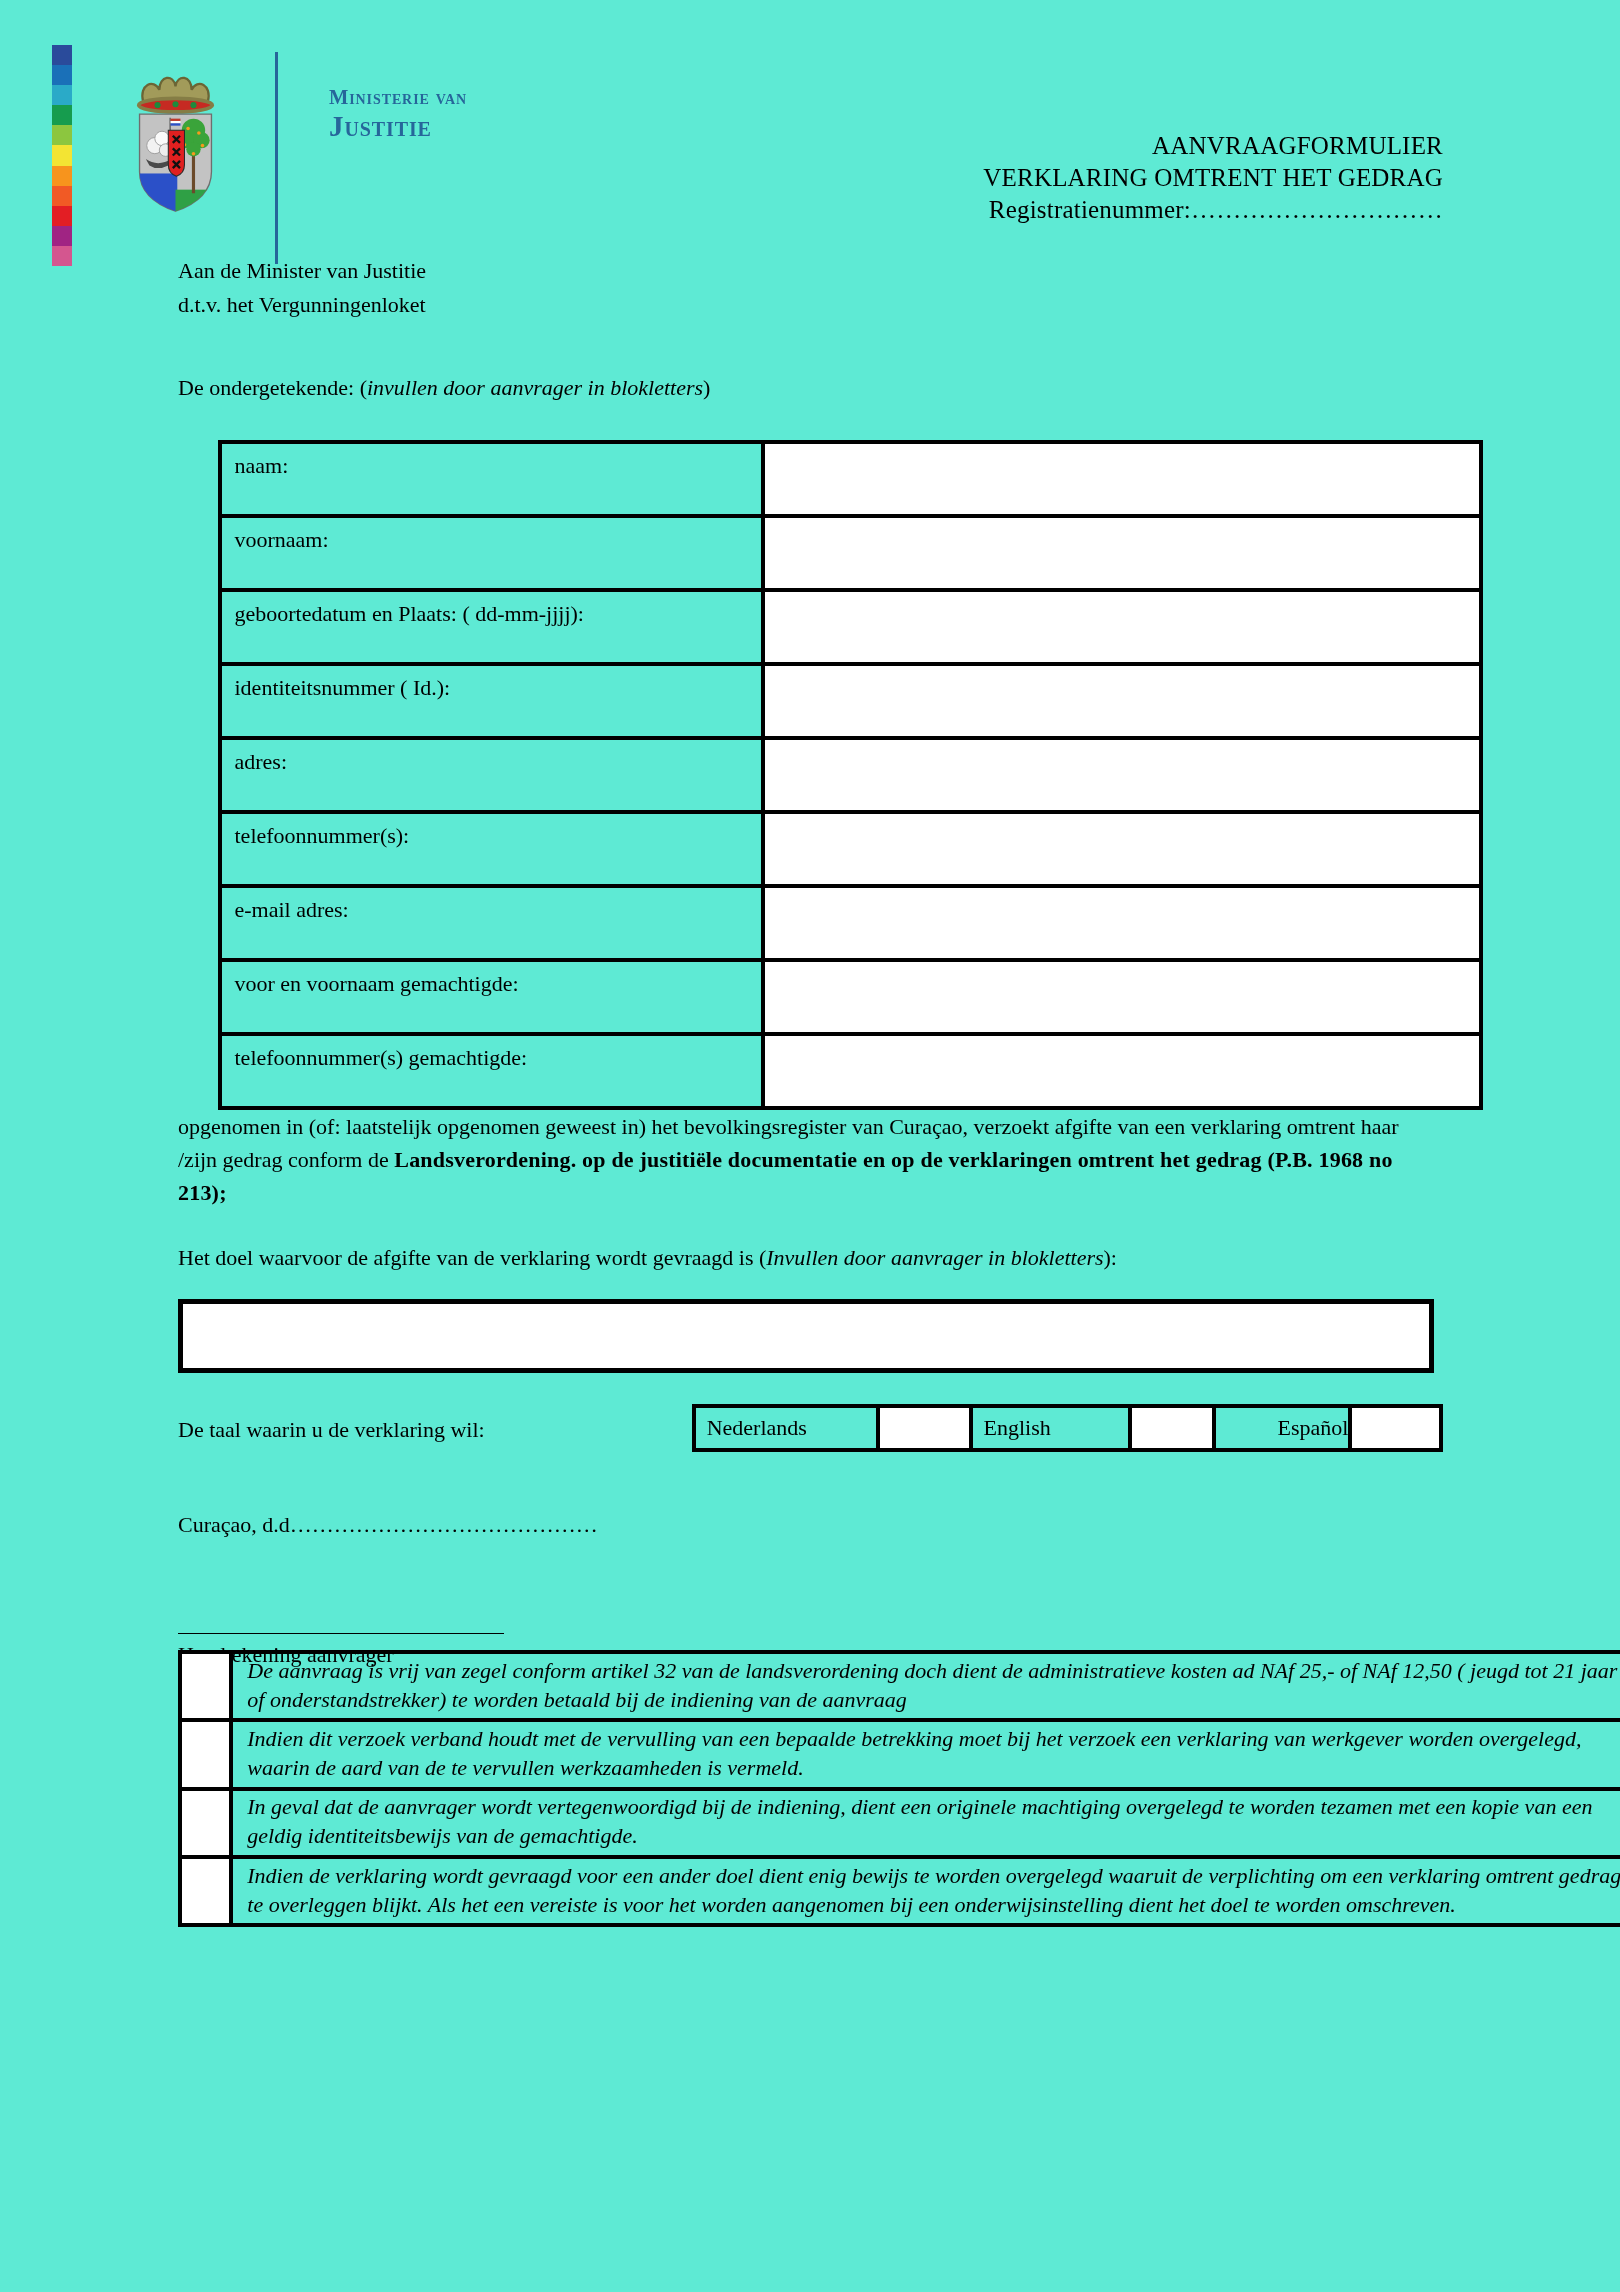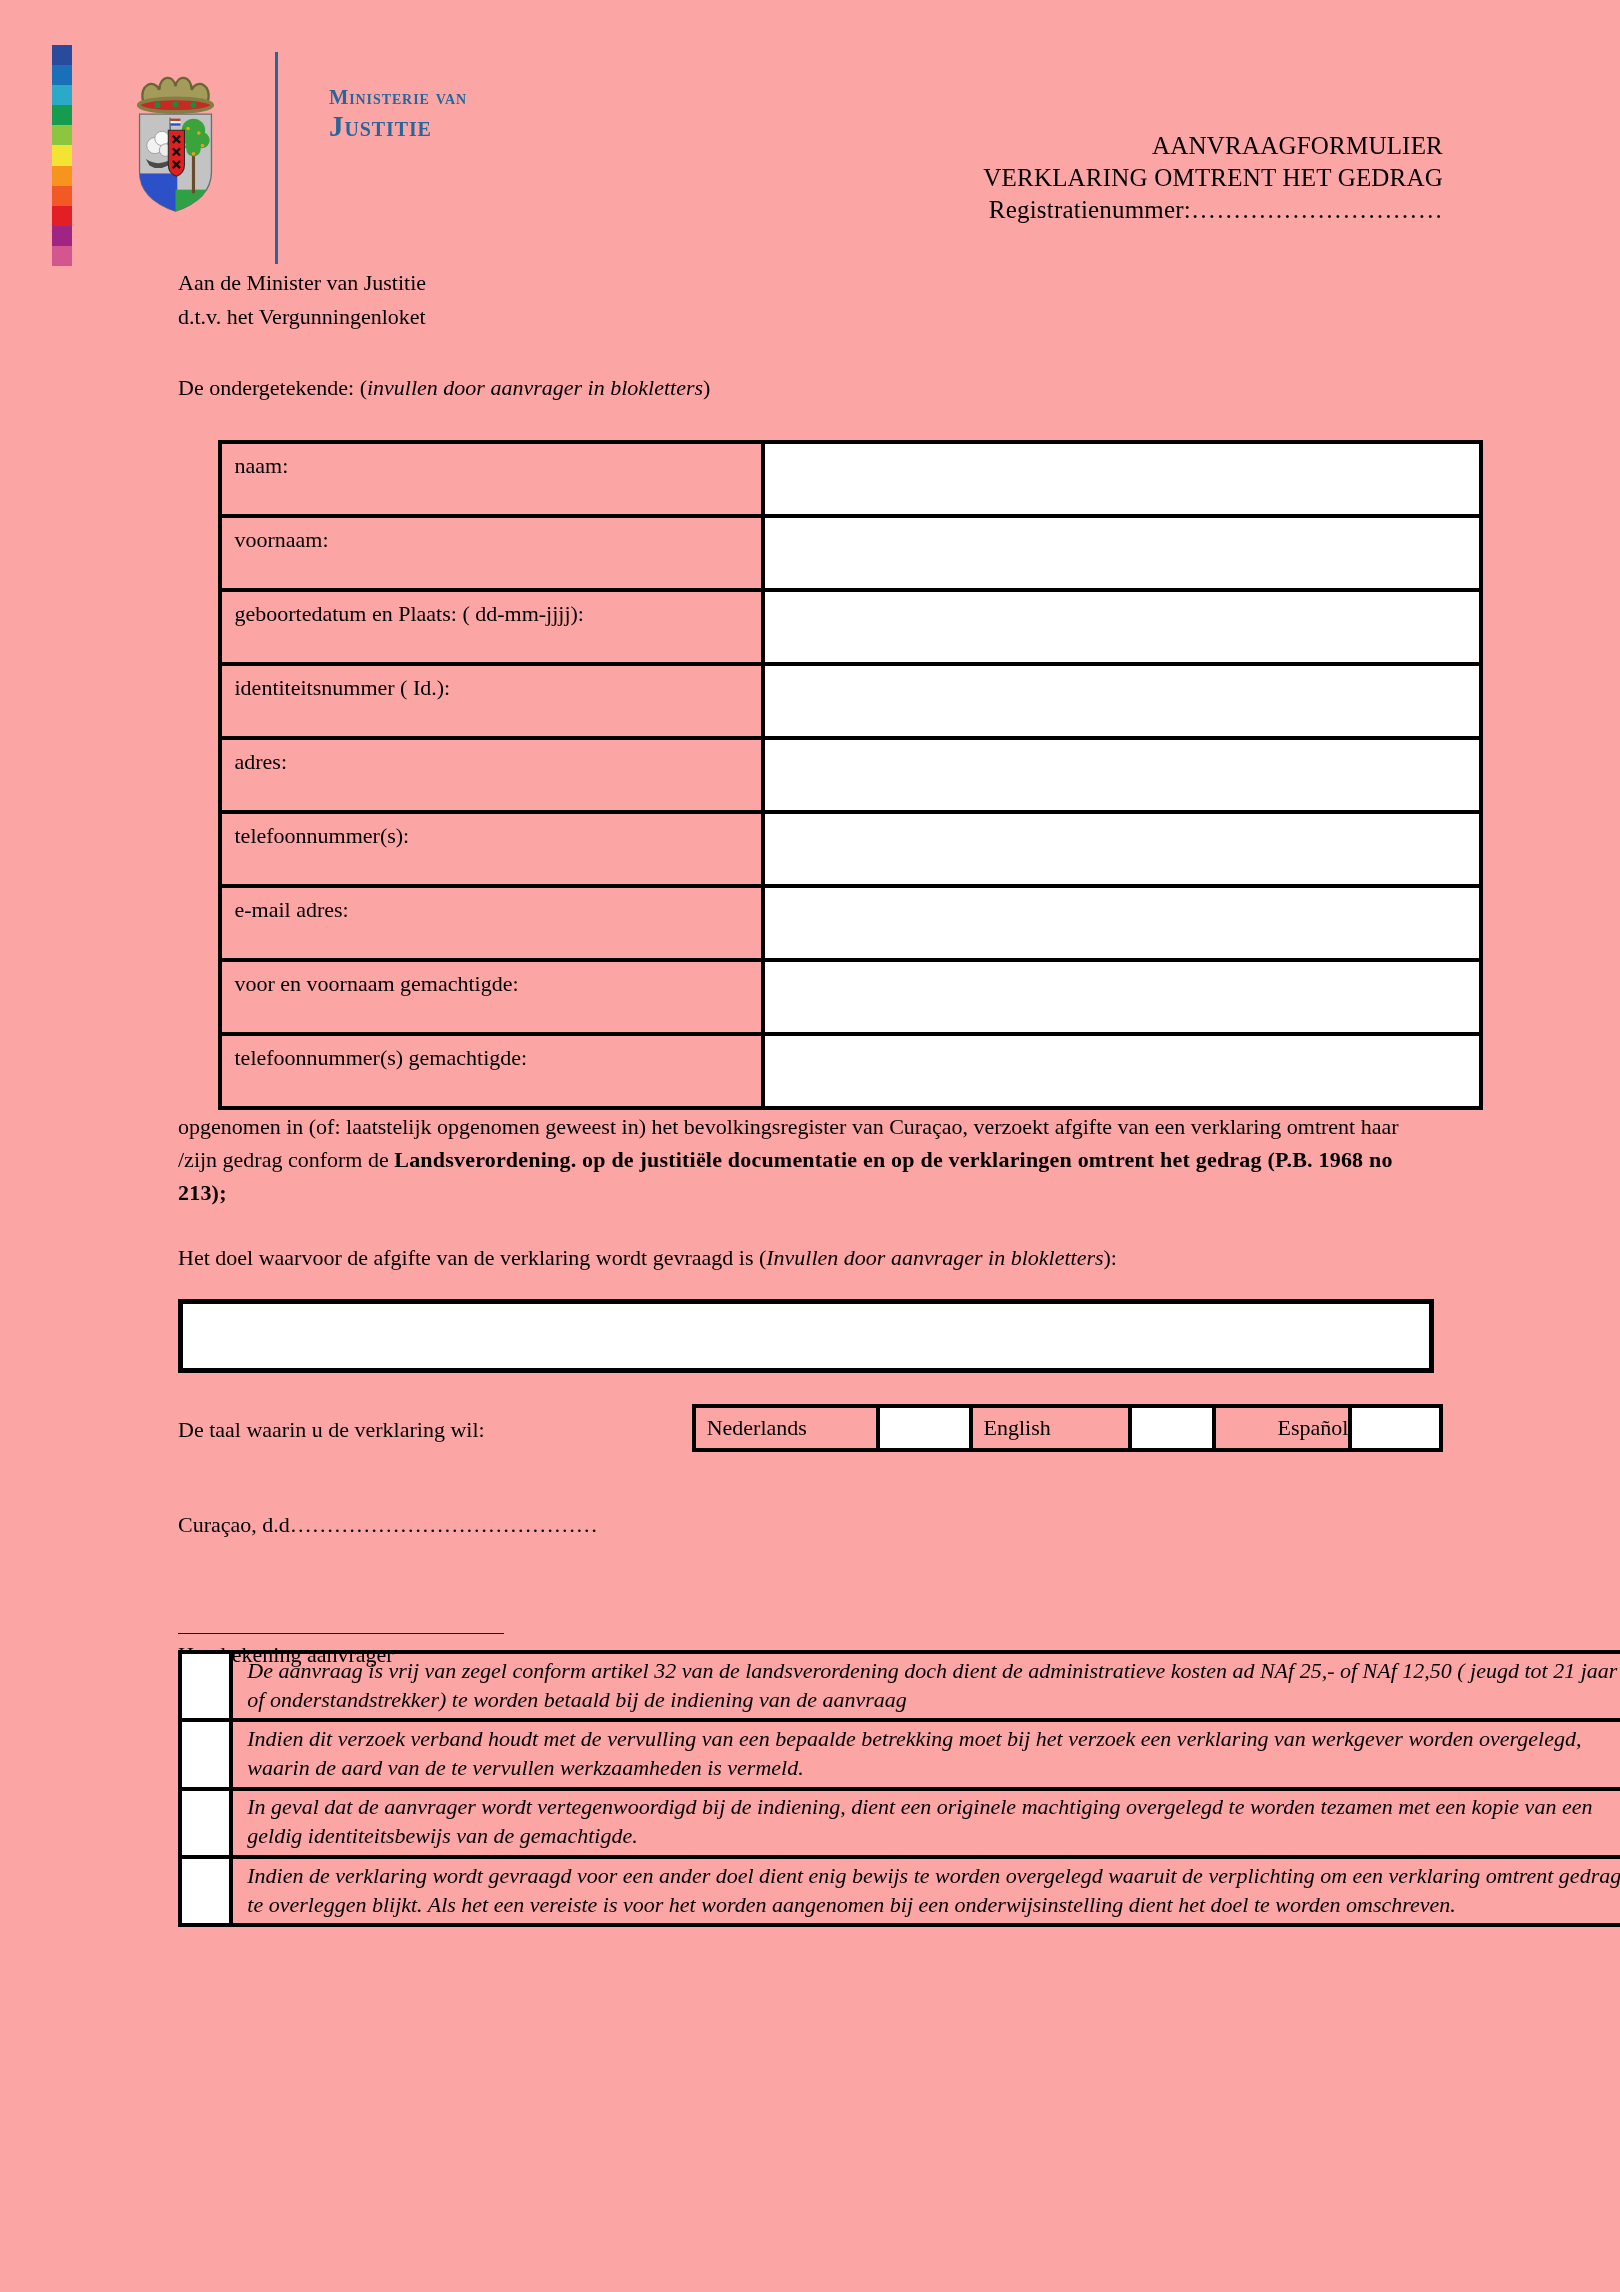--- a/index.html
+++ b/index.html
@@ -1,20 +1,20 @@
 <!DOCTYPE html>
 <html style="font-size:14.3px"><head>
 <meta charset="utf-8">
 <style>
   html, body { margin:0; padding:0; background:#ffffff; }
   .page {
     position: relative;
     width: 1621px;
     height: 2293px;
-    background: #fca5a5;
+    background: #5eead4;
     font-family: "Liberation Serif", "DejaVu Serif", serif;
     color: #000;
     overflow: hidden;
   }
 
   
   .rainbow {
     position: absolute; left: 52px; top: 45px;
     width: 19.6px; height: 221px;
     display: flex; flex-direction: column;
@@ -30,21 +30,21 @@
   .ministry .m2 { font-variant: small-caps; font-size: 29px; font-weight: 700; letter-spacing: 0.9px; }
 
   .titleblock {
     position: absolute; right: 178px; top: 130px;
     text-align: right; font-weight: normal;
     font-size: 25px; line-height: 32px;
     letter-spacing: 0.2px;
   }
 
   
-  .addressee { position: absolute; left: 178px; top: 266px; font-size: 22px; line-height: 34px; }
+  .addressee { position: absolute; left: 178px; top: 254px; font-size: 22px; line-height: 34px; }
   .intro { position: absolute; left: 178px; top: 375px; font-size: 22px; }
   .it { font-style: italic; }
 
   
   .applicant-table {
     position: absolute; left: 178px; top: 440px; width: 1265px;
     border-collapse: collapse; table-layout: fixed; margin-left: 40px;
   }
   .applicant-table td { border: 4.5px solid #000; vertical-align: top; }
   .f-label { width: 41.5%; font-size: 22px; padding: 9px 3.6px 0 12.5px; height: 61px; }

